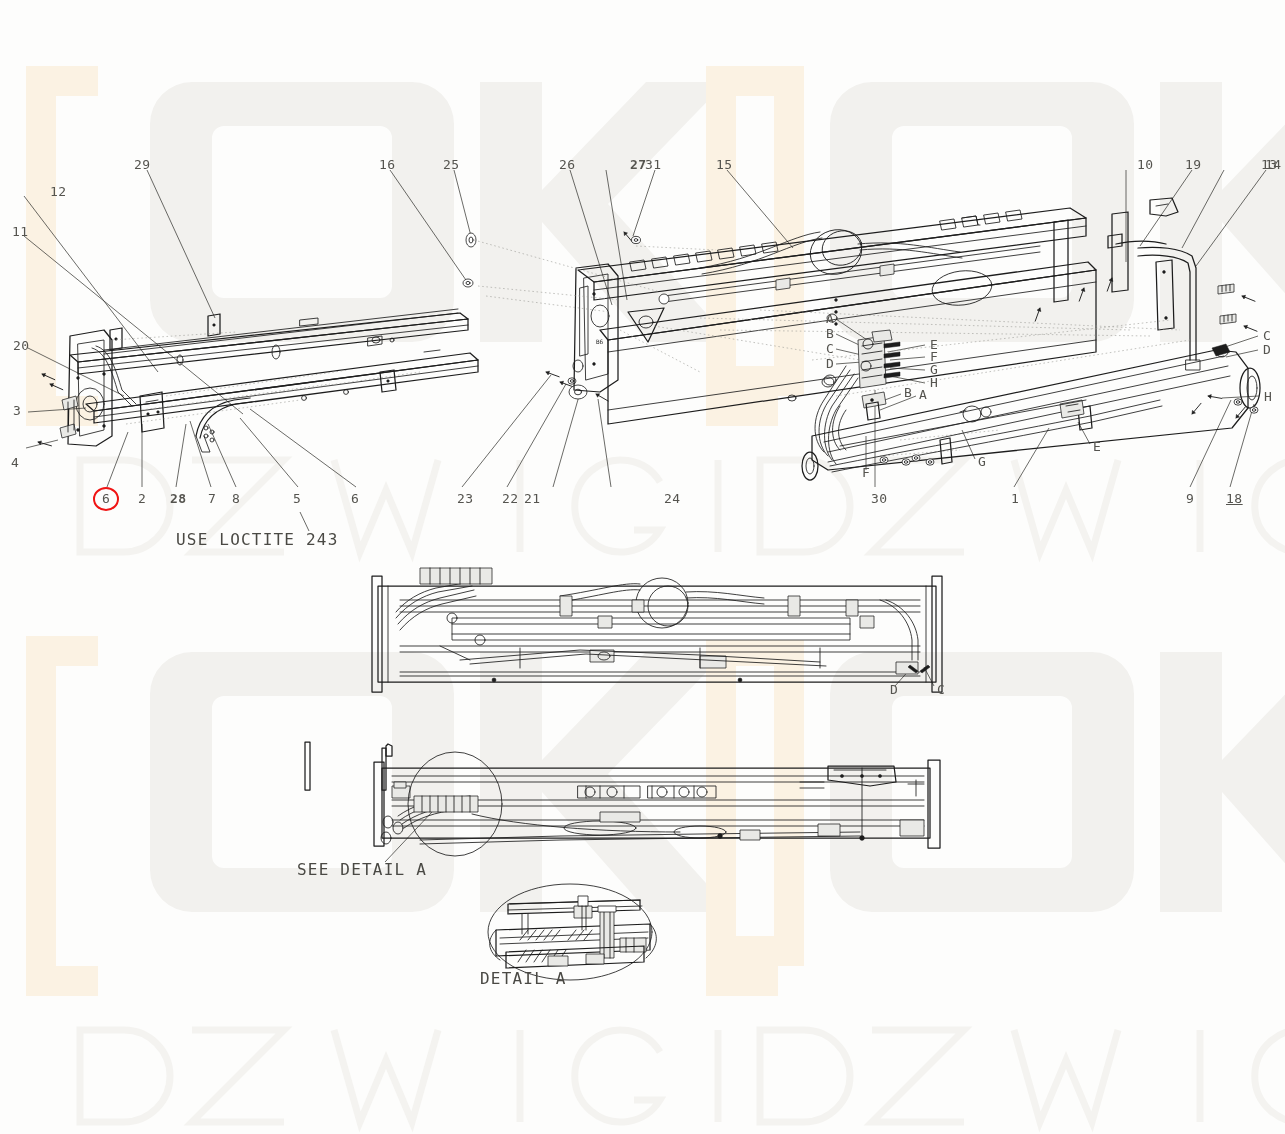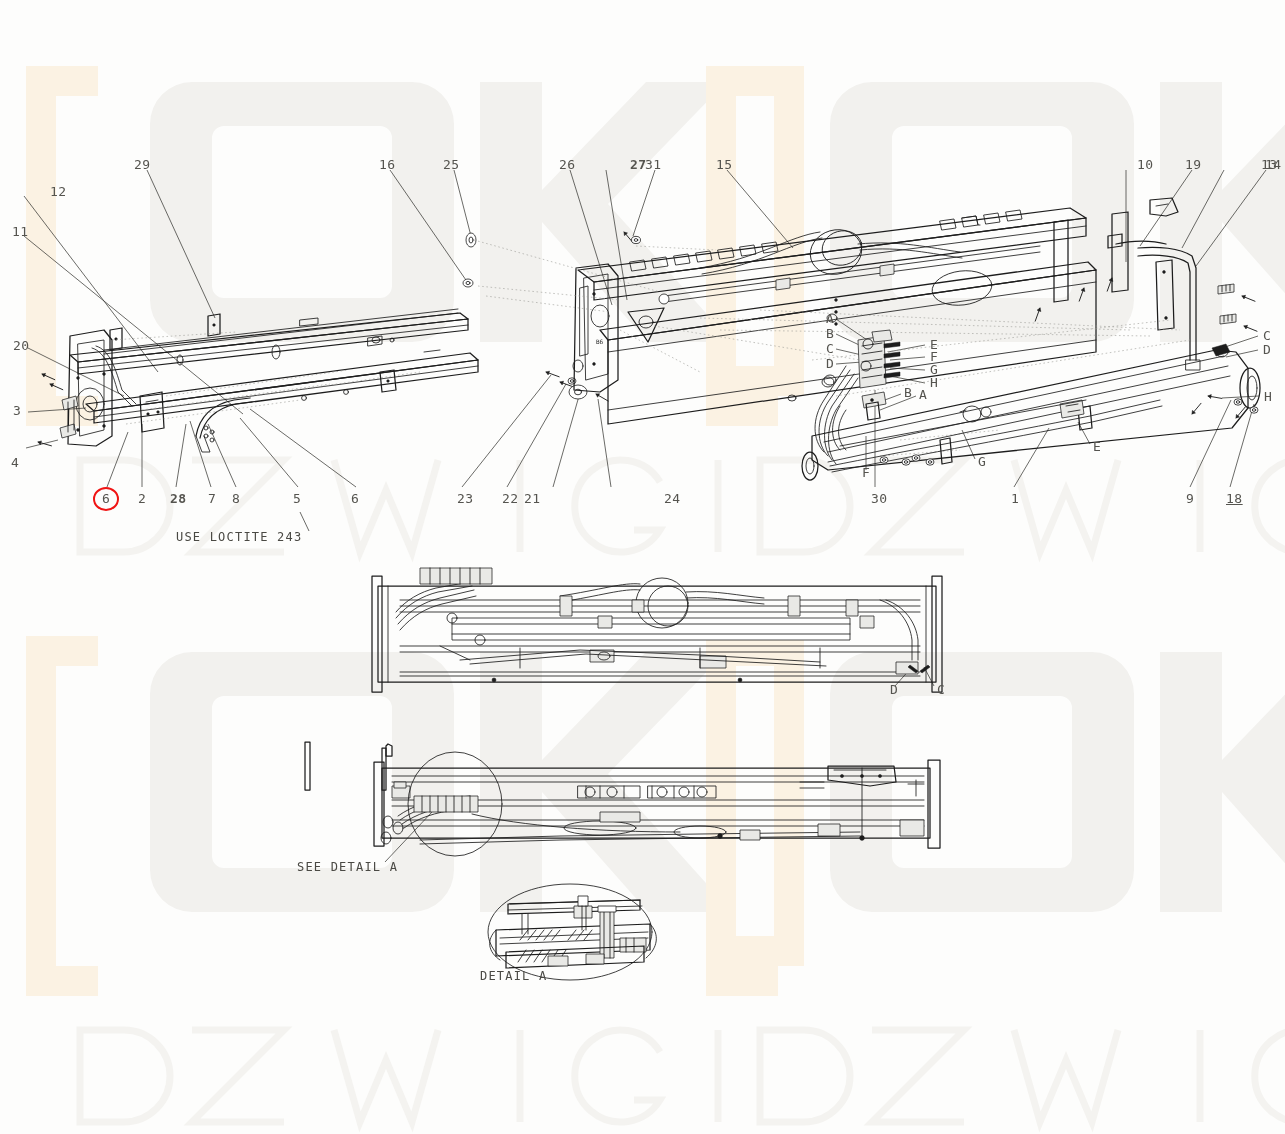--- a/index.html
+++ b/index.html
@@ -5,21 +5,21 @@
   html,body{margin:0;padding:0;background:#ffffff;}
   body{width:1285px;height:1134px;position:relative;overflow:hidden;
        font-family:"DejaVu Sans Mono", monospace;background:#fdfdfc;}
   #stage{position:absolute;left:0;top:0;width:1285px;height:1134px;overflow:hidden;}
   .wm{position:absolute;left:0;top:0;width:1285px;height:1134px;pointer-events:none;}
   .lbl{position:absolute;font-family:"DejaVu Sans Mono", monospace;
        font-size:13px;color:#55544f;letter-spacing:0.5px;white-space:nowrap;
        line-height:1;}
   .lbl.lt{font-size:13px;}
   .note{position:absolute;font-family:"DejaVu Sans Mono", monospace;
-        font-size:12px;color:#4a4944;letter-spacing:1.2px;white-space:nowrap;}
+        font-size:16px;color:#4a4944;letter-spacing:1.2px;white-space:nowrap;}
   .redring{position:absolute;border:2.2px solid #f01414;border-radius:50%;
            box-sizing:border-box;}
   svg{position:absolute;left:0;top:0;overflow:visible;}
 </style>
 </head>
 <body>
 
 <div id="stage">
 
   <svg class="wm" width="1285" height="1134" viewBox="0 0 1285 1134">

